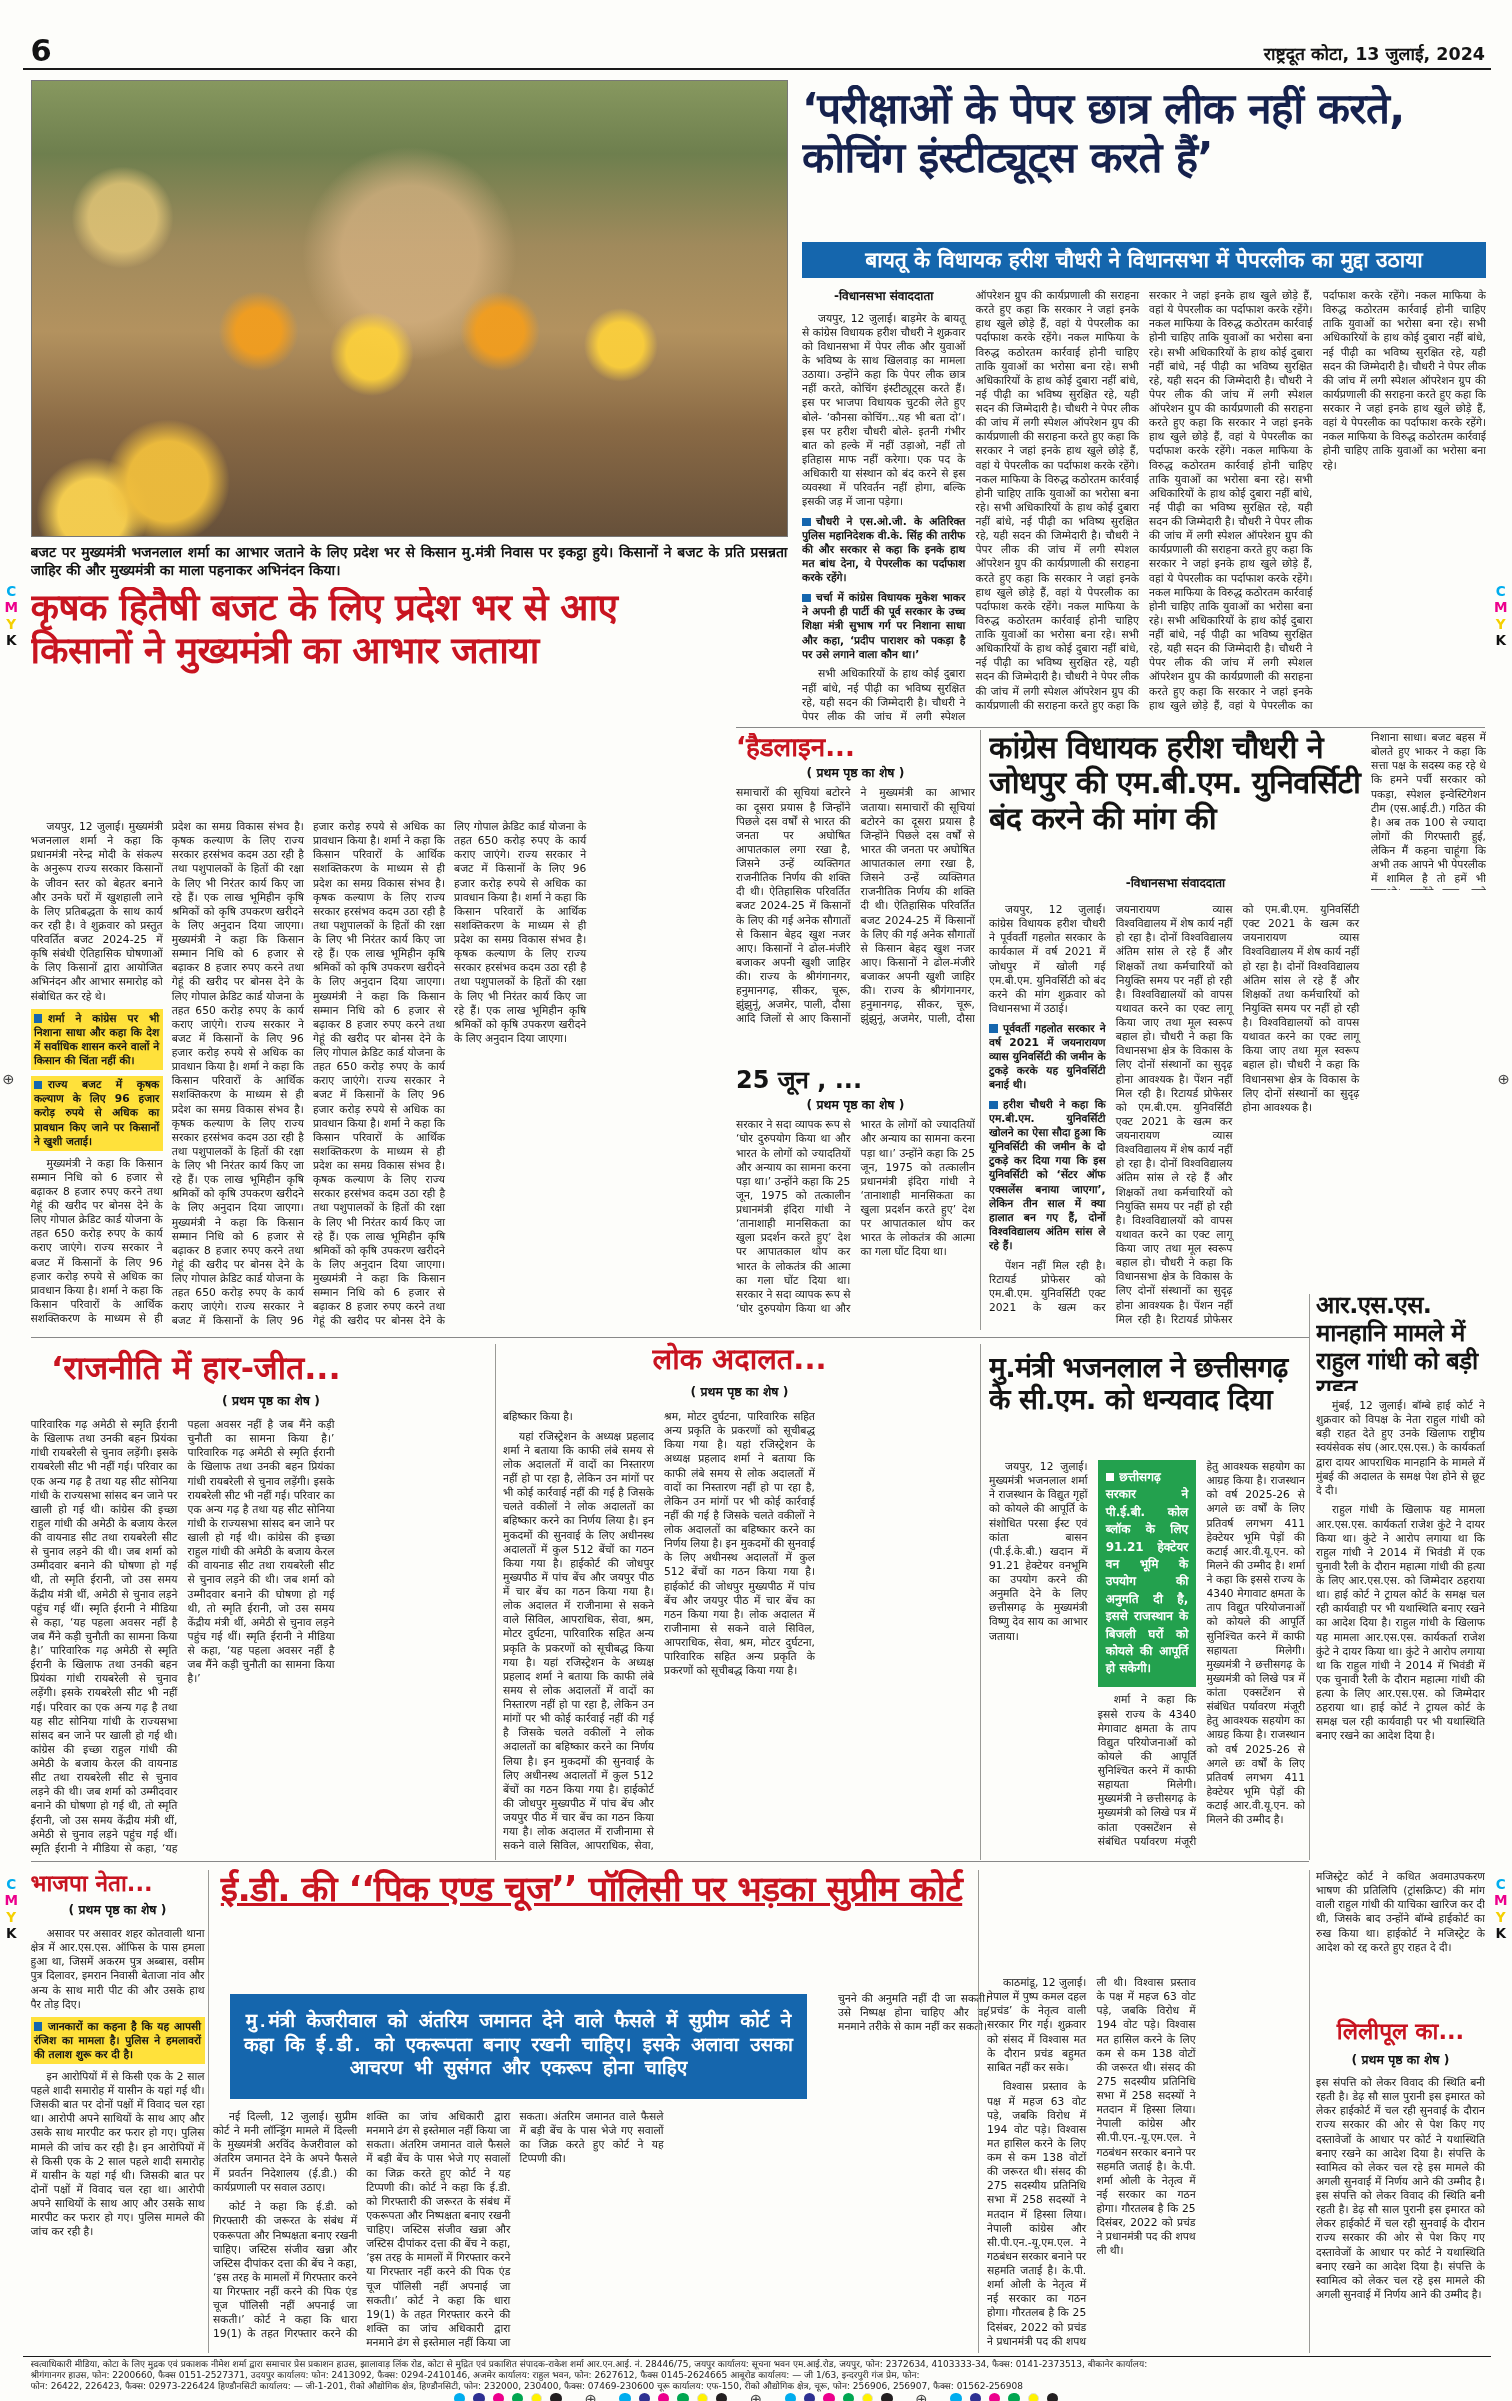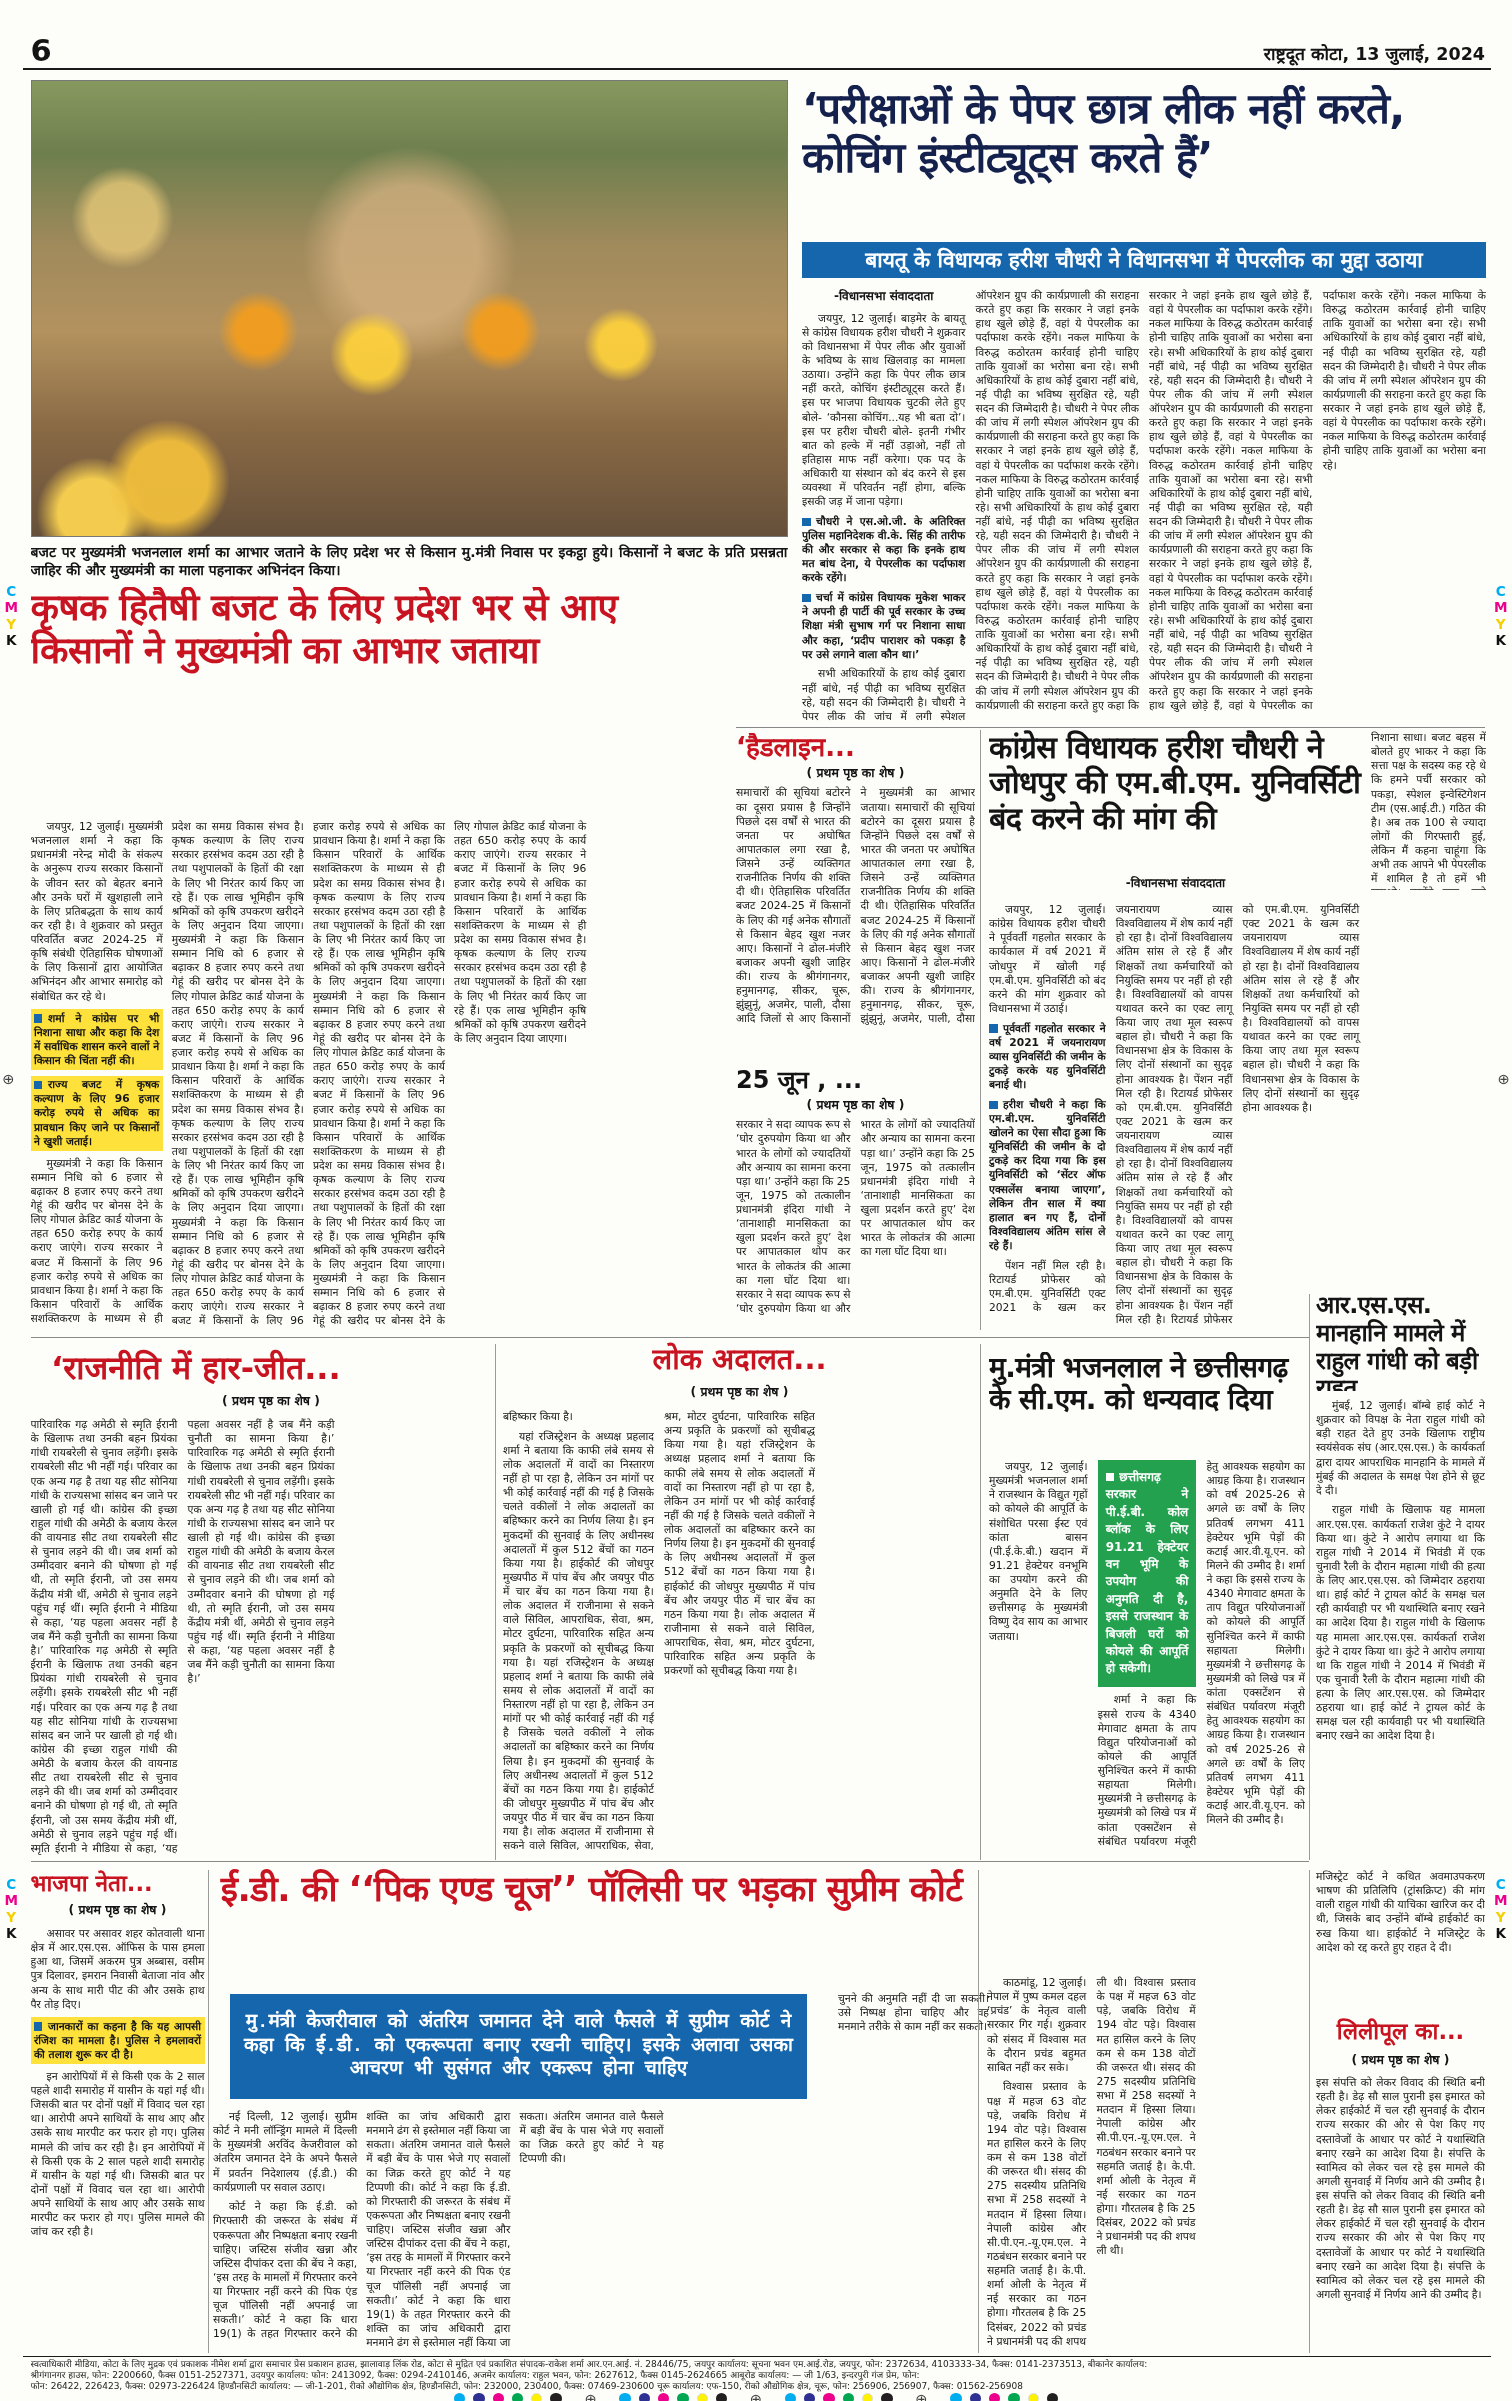--- a/index.html
+++ b/index.html
@@ -167,21 +167,21 @@
 
   <div class="abs section-title red" style="left:30.5px; top:1871px; width:174px; font-size:22.6px;">भाजपा नेता...</div>
   <div class="abs note" style="left:30.5px; top:1899px; width:174px;">( प्रथम पृष्ठ का शेष )</div>
   <div class="abs body-block body-text" style="left:30.5px; top:1927px; width:174px; height:427px;">
     <p>असावर पर असावर शहर कोतवाली थाना क्षेत्र में आर.एस.एस. ऑफिस के पास हमला हुआ था, जिसमें अकरम पुत्र अब्बास, वसीम पुत्र दिलावर, इमरान निवासी बेताजा नांव और अन्य के साथ मारी पीट की और उसके हाथ पैर तोड़ दिए।</p>
     <p class="bullet hl">जानकारों का कहना है कि यह आपसी रंजिश का मामला है। पुलिस ने हमलावरों की तलाश शुरू कर दी है।</p>
     <p>इन आरोपियों में से किसी एक के 2 साल पहले शादी समारोह में यासीन के यहां गई थी। जिसकी बात पर दोनों पक्षों में विवाद चल रहा था। आरोपी अपने साथियों के साथ आए और उसके साथ मारपीट कर फरार हो गए। पुलिस मामले की जांच कर रही है। इन आरोपियों में से किसी एक के 2 साल पहले शादी समारोह में यासीन के यहां गई थी। जिसकी बात पर दोनों पक्षों में विवाद चल रहा था। आरोपी अपने साथियों के साथ आए और उसके साथ मारपीट कर फरार हो गए। पुलिस मामले की जांच कर रही है।</p>
   </div>
   <div class="vrule" style="left:208px; top:1870px; height:483px;"></div>
 
-  <div class="abs headline red center" style="left:213px; top:1869px; width:757px; height:113px; font-size:35px; overflow:hidden;">ई.डी. की ‘‘पिक एण्ड चूज’’ पॉलिसी पर भड़का सुप्रीम कोर्ट</div>
+  <div class="abs headline red center" style="left:213px; top:1869px; width:757px; height:113px; font-size:35px; overflow:hidden;text-decoration:underline;">ई.डी. की ‘‘पिक एण्ड चूज’’ पॉलिसी पर भड़का सुप्रीम कोर्ट</div>
   <div class="abs subbar" style="left:230px; top:1994px; width:577px; height:105px; font-size:19px;font-family:Liberation Mono, monospace;">मु.मंत्री केजरीवाल को अंतरिम जमानत देने वाले फैसले में सुप्रीम कोर्ट ने कहा कि ई.डी. को एकरूपता बनाए रखनी चाहिए। इसके अलावा उसका आचरण भी सुसंगत और एकरूप होना चाहिए</div>
   <div class="abs body-block body-text" style="left:818px; top:1992px; width:151px; height:111px;margin-left:20px;">चुनने की अनुमति नहीं दी जा सकती। उसे निष्पक्ष होना चाहिए और वह मनमाने तरीके से काम नहीं कर सकती।</div>
   <div class="abs body-block body-text cols-5" style="left:213px; top:2110px; width:757px; height:244px;">
     <p>नई दिल्ली, 12 जुलाई। सुप्रीम कोर्ट ने मनी लॉन्ड्रिंग मामले में दिल्ली के मुख्यमंत्री अरविंद केजरीवाल को अंतरिम जमानत देने के अपने फैसले में प्रवर्तन निदेशालय (ई.डी.) की कार्यप्रणाली पर सवाल उठाए।</p>
     <p>कोर्ट ने कहा कि ई.डी. को गिरफ्तारी की जरूरत के संबंध में एकरूपता और निष्पक्षता बनाए रखनी चाहिए। जस्टिस संजीव खन्ना और जस्टिस दीपांकर दत्ता की बेंच ने कहा, ‘इस तरह के मामलों में गिरफ्तार करने या गिरफ्तार नहीं करने की पिक एंड चूज पॉलिसी नहीं अपनाई जा सकती।’ कोर्ट ने कहा कि धारा 19(1) के तहत गिरफ्तार करने की शक्ति का जांच अधिकारी द्वारा मनमाने ढंग से इस्तेमाल नहीं किया जा सकता। अंतरिम जमानत वाले फैसले में बड़ी बेंच के पास भेजे गए सवालों का जिक्र करते हुए कोर्ट ने यह टिप्पणी की। कोर्ट ने कहा कि ई.डी. को गिरफ्तारी की जरूरत के संबंध में एकरूपता और निष्पक्षता बनाए रखनी चाहिए। जस्टिस संजीव खन्ना और जस्टिस दीपांकर दत्ता की बेंच ने कहा, ‘इस तरह के मामलों में गिरफ्तार करने या गिरफ्तार नहीं करने की पिक एंड चूज पॉलिसी नहीं अपनाई जा सकती।’ कोर्ट ने कहा कि धारा 19(1) के तहत गिरफ्तार करने की शक्ति का जांच अधिकारी द्वारा मनमाने ढंग से इस्तेमाल नहीं किया जा सकता। अंतरिम जमानत वाले फैसले में बड़ी बेंच के पास भेजे गए सवालों का जिक्र करते हुए कोर्ट ने यह टिप्पणी की।</p>
   </div>
   <div class="vrule" style="left:978px; top:1870px; height:483px;"></div>
 
   <div class="abs body-block body-text cols-3" style="left:987px; top:1976px; width:318px; height:377px;">
     <p>काठमांडू, 12 जुलाई। नेपाल में पुष्प कमल दहल ‘प्रचंड’ के नेतृत्व वाली सरकार गिर गई। शुक्रवार को संसद में विश्वास मत के दौरान प्रचंड बहुमत साबित नहीं कर सके।</p>

